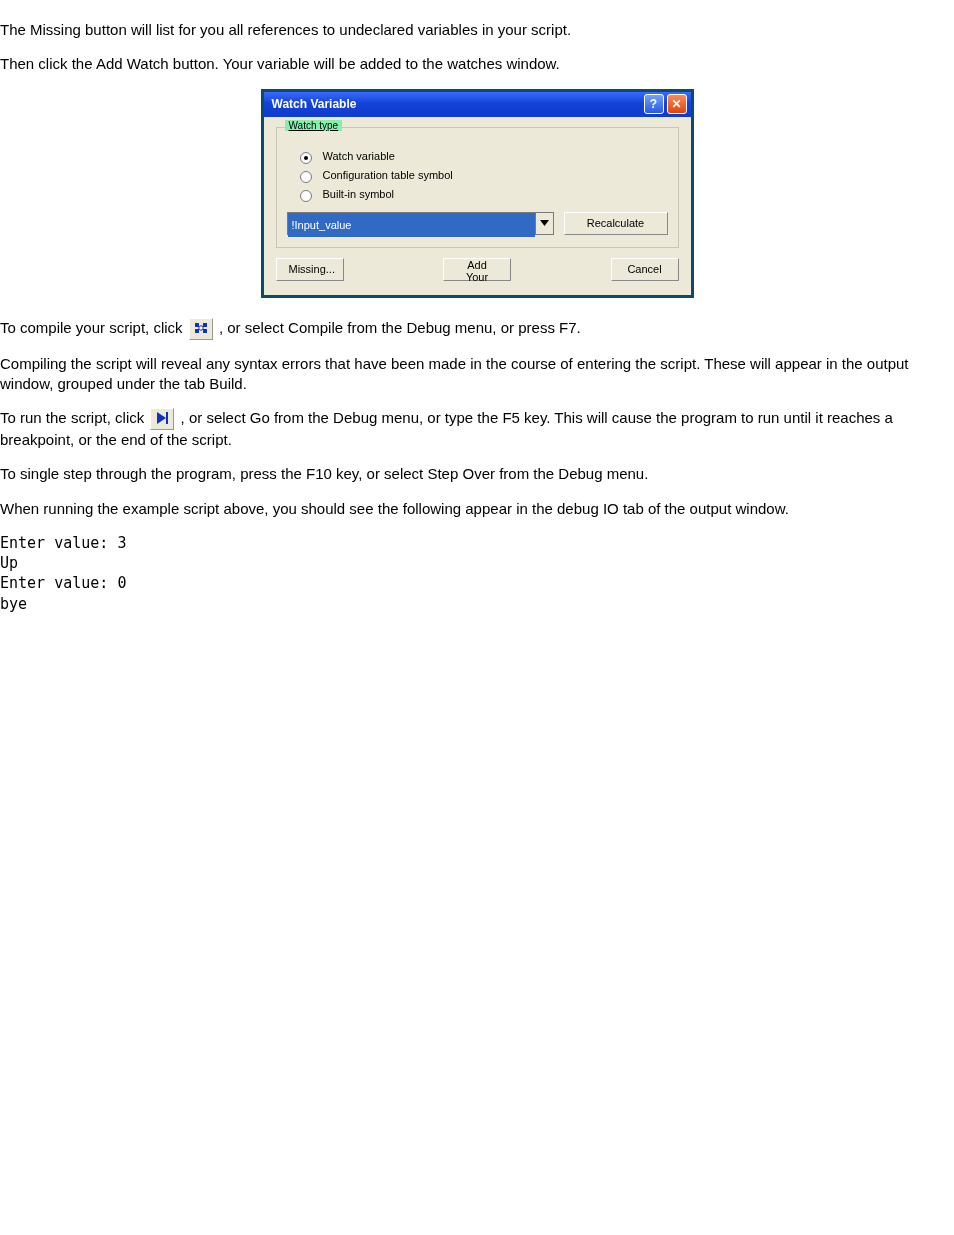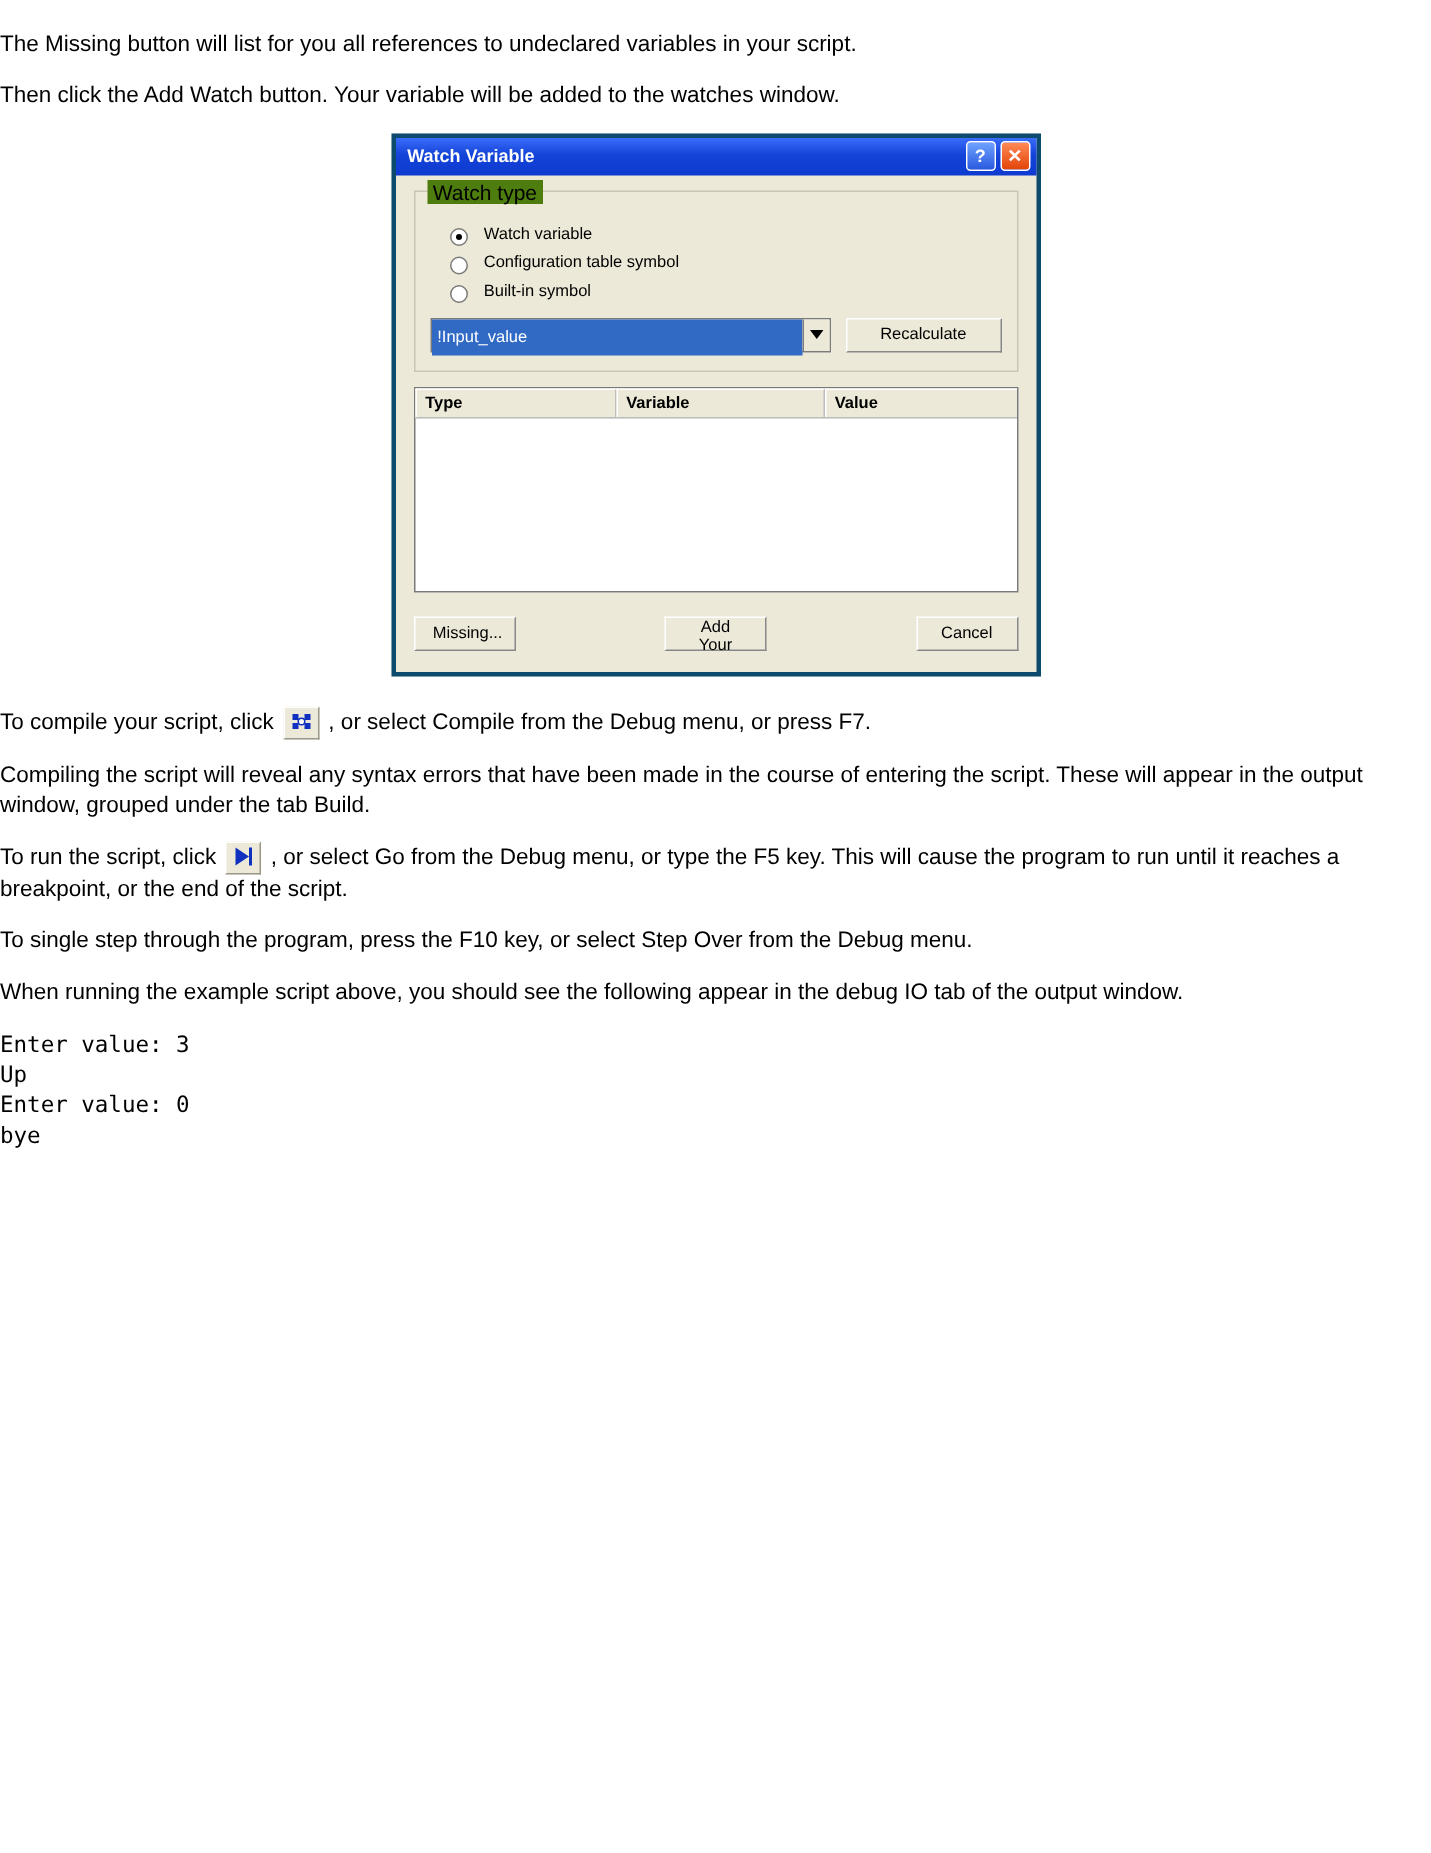--- a/index.html
+++ b/index.html
@@ -13,21 +13,21 @@
   .titlebar{height:25px;background:linear-gradient(to bottom,#3a6dfb 0%,#1443d8 45%,#0e3ad0 100%);
             display:flex;align-items:center;justify-content:space-between;padding:0 4px 0 8px;}
   .titlebar .title{color:#fff;font-size:12px;font-weight:700;}
   .tb-btns{display:flex;gap:3px;}
   .tb-btn{width:18px;height:18px;border:1px solid #fff;border-radius:3px;display:flex;align-items:center;justify-content:center;font-size:12px;font-weight:700;color:#fff;}
   .tb-help{background:linear-gradient(to bottom,#6fa2ff,#2a59de);}
   .tb-close{background:linear-gradient(to bottom,#ff8a57,#e24407);}
   .dlg-body{padding:10px 12px 14px 12px;}
   
   .group{border:1px solid #c9c6b6;position:relative;padding:18px 10px 12px 10px;margin-bottom:10px;}
-  .group .legend{position:absolute;top:-8px;left:8px;background:#4d7c0f;padding:0 4px;font-size:14px;color:#000;}
+  .group .legend{position:absolute;top:-8px;left:8px;background:#86efac;padding:0 4px;font-size:10px;color:#000;text-decoration:underline;}
   .radio-row{display:flex;align-items:center;gap:8px;font-size:11px;margin:3px 0 4px 8px;}
   .radio{appearance:none;width:12px;height:12px;border:1px solid #7a7a7a;border-radius:50%;background:#fff;display:inline-block;position:relative;}
   .radio:checked::after{content:"";position:absolute;left:3px;top:3px;width:4px;height:4px;border-radius:50%;background:#000;}
   .combo-row{display:flex;align-items:center;gap:10px;margin-top:10px;}
   .combo{flex:0 0 auto;display:flex;align-items:stretch;height:21px;width:265px;border:1px solid #7a7a7a;background:#fff;}
   .combo input{flex:1;border:none;outline:none;padding:12px 4px;font-size:11px;color:#000;background:#316ac5;color:#fff;}
   .combo input::selection{background:#316ac5;color:#fff;}
   .combo .dd{width:17px;border-left:1px solid #7a7a7a;background:#ece9d8;display:flex;align-items:center;justify-content:center;}
   .combo .dd svg{display:block;}
   .btn{font-size:11px;background:#ece9d8;border:1px solid #888;border-top-color:#fff;border-left-color:#fff;height:23px;padding:0 12px;cursor:default;}
@@ -89,27 +89,20 @@
               <div class="dd">
                 <svg width="9" height="6">
                     <polygon points="0,0 9,0 4.5,6" fill="#000"></polygon>
                   </svg>
               </div>
             </div>
             <button class="btn" style="width:114px;">Recalculate</button>
           </div>
         </div>
 
-        <div class="listview">
-          <div class="lv-head">
-            <div class="lv-col type">Type</div>
-            <div class="lv-col var">Variable</div>
-            <div class="lv-col val">Value</div>
-          </div>
-        </div>
 
         <div class="dlg-foot">
           <button class="btn">Missing...</button>
           <button class="btn">Add Your</button>
           <button class="btn">Cancel</button>
         </div>
       </div>
     </div>
   </div>
 

